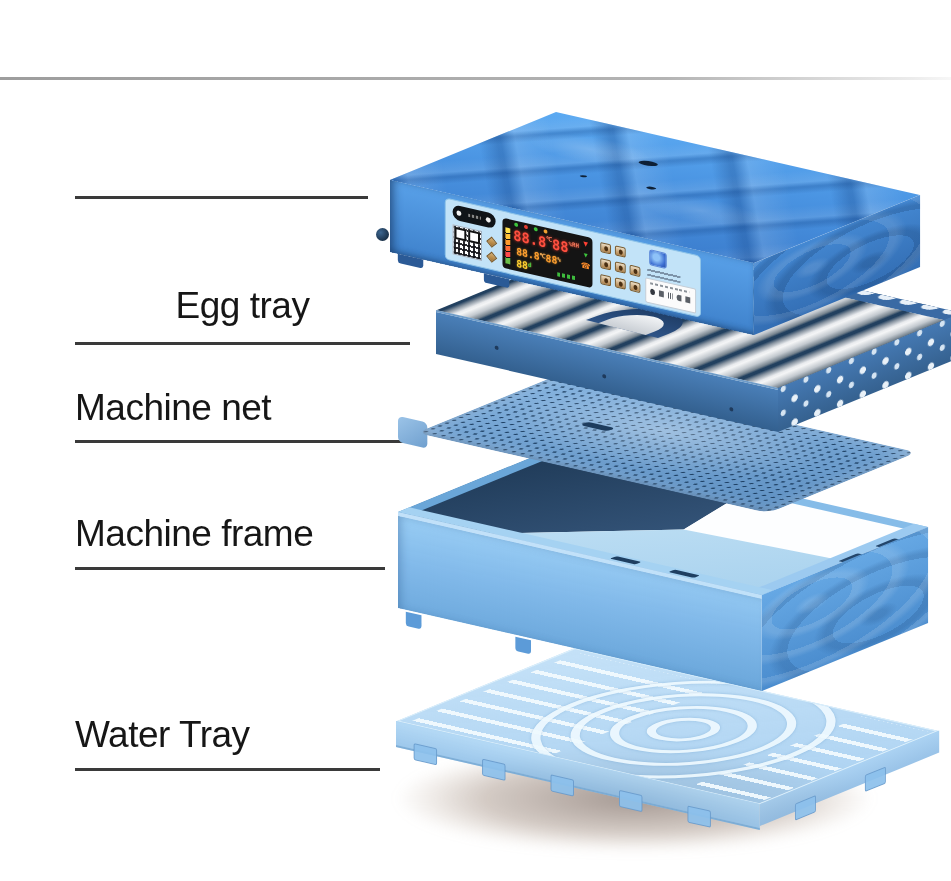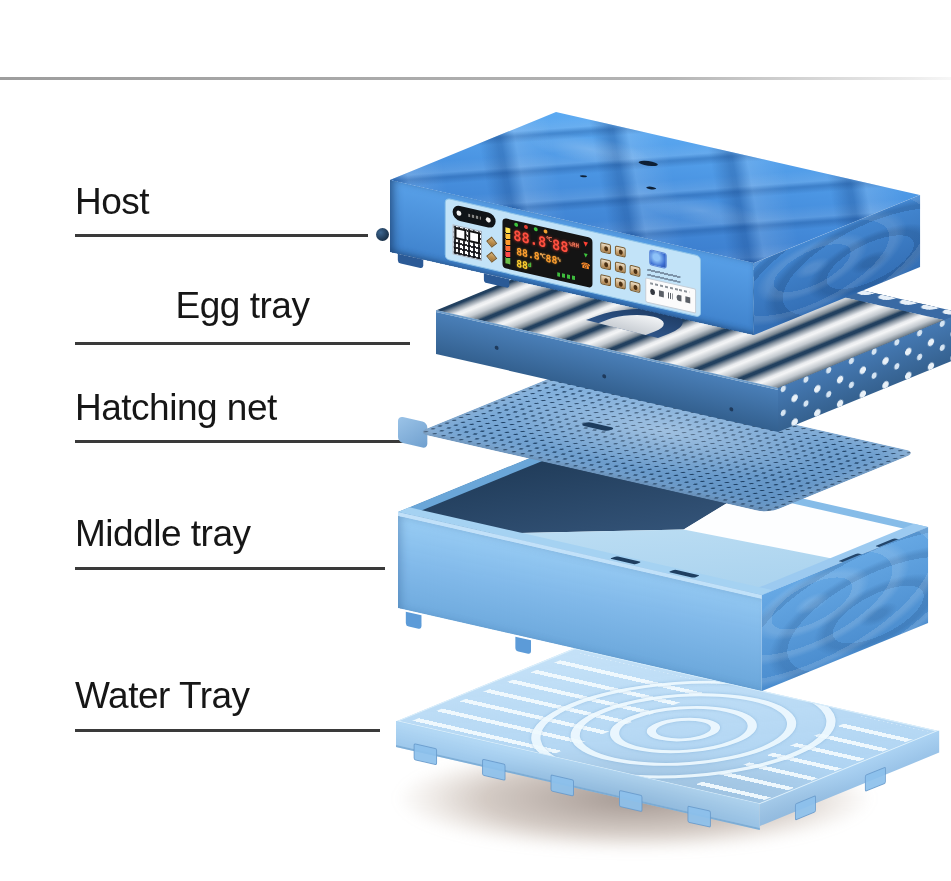--- a/index.html
+++ b/index.html
@@ -198,36 +198,35 @@
     background:repeating-linear-gradient(90deg,#8b9299 0 3px, rgba(0,0,0,0) 3px 5px); }
 </style>
 </head>
 <body>
 
 <div class="page">
 
   <div class="top-divider"></div>
 
   <div class="plabel" style="top:183px;">
-    <span class="txt">Host</span>
     <div class="rule" style="width:293px; margin-top:13px;"></div>
   </div>
   <div class="plabel" style="top:287px;text-align:center;">
     <span class="txt">Egg tray</span>
     <div class="rule" style="width:335px; margin-top:17px;"></div>
   </div>
   <div class="plabel" style="top:389px;">
-    <span class="txt">Hatching net</span>
+    <span class="txt">Machine net</span>
     <div class="rule" style="width:335px; margin-top:13px;"></div>
   </div>
   <div class="plabel" style="top:515px;">
-    <span class="txt">Middle tray</span>
+    <span class="txt">Machine frame</span>
     <div class="rule" style="width:310px; margin-top:14px;"></div>
   </div>
-  <div class="plabel" style="top:677px;">
+  <div class="plabel" style="top:716px;">
     <span class="txt">Water Tray</span>
     <div class="rule" style="width:305px; margin-top:14px;"></div>
   </div>
 
   <div class="machine">
 
     <div class="ground-shadow"></div>
 
     <div class="face wt-top">
       <div class="wt-ch" style="left:8px; top:6px; width:146px; height:192px;"></div>

